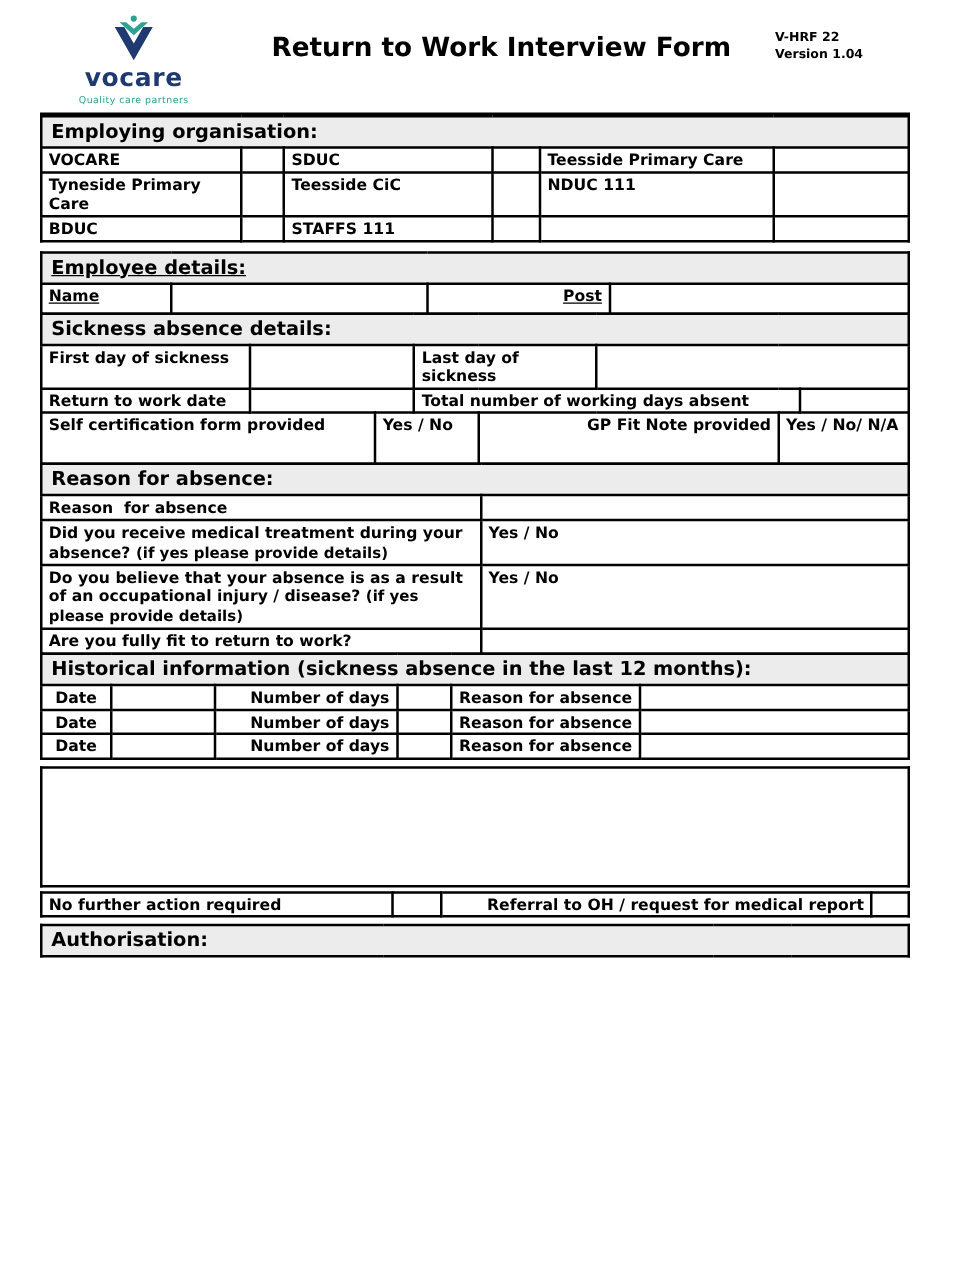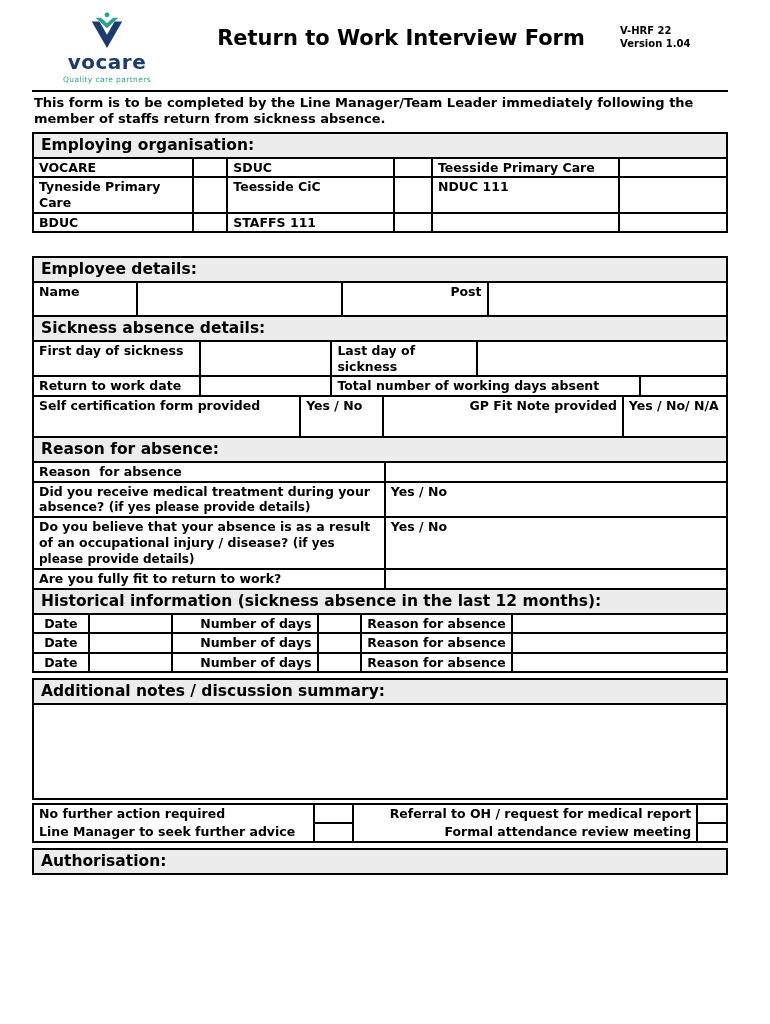--- a/index.html
+++ b/index.html
@@ -20,36 +20,36 @@
   .doc-ref { width: 108px; font-size: 10px; font-weight: bold; line-height: 1.3; padding-top: 14px; }
 
   .rule { border-top: 2px solid #000; margin-top: 6px; }
   .intro { font-size: 13px; font-weight: bold; line-height: 1.22; padding: 3px 0 5px 2px; }
 
   
   table { width: 100%; border-collapse: collapse; table-layout: fixed; padding-left: 23px; }
   .tbl, .tbl th, .tbl td { border: 2px solid #000; }
   .tbl { margin: 0; }
   .stitch { margin-top: -2px; }          
-  .gap7 { margin-top: 23px; }
+  .gap7 { margin-top: 7px; text-decoration: underline; }
   .gap5 { margin-top: 5px; }
   .gap3 { margin-top: 3px; }
 
   th.sec { background: #ececec; text-align: left; font-size: 15.5px; font-weight: bold; padding: 2px 7px 3px; }
   td { font-size: 12.5px; font-weight: bold; vertical-align: top; padding: 1px 5px; line-height: 1.25; overflow: hidden; }
   td.r { text-align: right; }
   td.c { text-align: center; }
   .note { font-size: 12px; font-weight: bold; }
   .qq { white-space: pre-wrap; }
 
   .h18 td { height: 18px; }
   .h19 td { height: 19px; }
   .h34 td { height: 34px; }
   .h36 td { height: 41px; }
-  .h38 td { height: 34px; }
+  .h38 td { height: 24px; }
   .h42 td { height: 42px; }
   .h46 td { height: 46px; }
   .h95 td { height: 95px; }
 
   
   .action td { border: none; }
   .action td.box { border: 2px solid #000; }
 
   .hist-note { font-size: 11.5px; font-weight: bold; padding: 2px 0 0 6px; }
 </style>
@@ -69,21 +69,20 @@
       <div class="tagline">Quality care partners</div>
     </div>
     <div class="hdr-title">Return to Work Interview Form</div>
     <div class="doc-ref">
       <div>V-HRF 22</div>
       <div>Version 1.04</div>
     </div>
   </div>
 
   <div class="rule"></div>
-  <div class="intro">This form is to be completed by the Line Manager/Team Leader immediately following the member of staffs return from sickness absence.</div>
 
   <table class="tbl">
     <colgroup>
         <col style="width:23%">
         <col style="width:5%">
         <col style="width:24%">
         <col style="width:5.5%">
         <col style="width:27%">
         <col style="width:15.5%">
       </colgroup>
@@ -237,49 +236,40 @@
       <td class="r">Number of days</td>
       <td></td>
       <td>Reason for absence</td>
       <td></td>
     </tr>
   </tbody>
     </table>
 
   <table class="tbl gap5">
     <tbody>
-        <tr>
-          <th class="sec">Additional notes / discussion summary:</th>
-        </tr>
     <tr class="h95">
           <td></td>
         </tr>
   </tbody>
     </table>
 
   <table class="tbl action gap3">
     <colgroup>
         <col style="width:40.5%">
         <col style="width:5.6%">
         <col style="width:49.6%">
         <col style="width:4.3%">
       </colgroup>
     <tbody>
     <tr class="h19">
       <td>No further action required</td>
       <td class="box"></td>
       <td class="r">Referral to OH / request for medical report</td>
       <td class="box"></td>
     </tr>
-    <tr class="h19">
-      <td>Line Manager to seek further advice</td>
-      <td class="box"></td>
-      <td class="r">Formal attendance review meeting</td>
-      <td class="box"></td>
-    </tr>
   </tbody>
     </table>
 
   <table class="tbl gap5">
     <colgroup>
         <col style="width:39.5%">
         <col style="width:38%">
         <col style="width:9%">
         <col style="width:13.5%">
       </colgroup>

